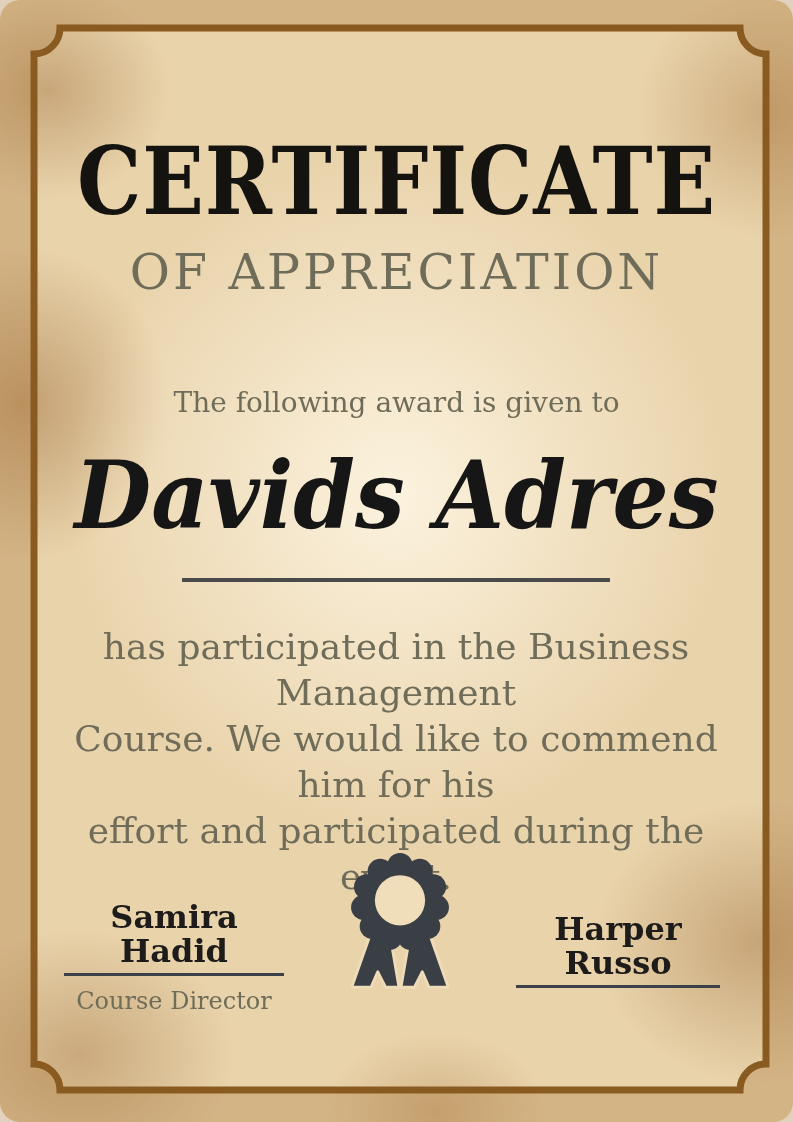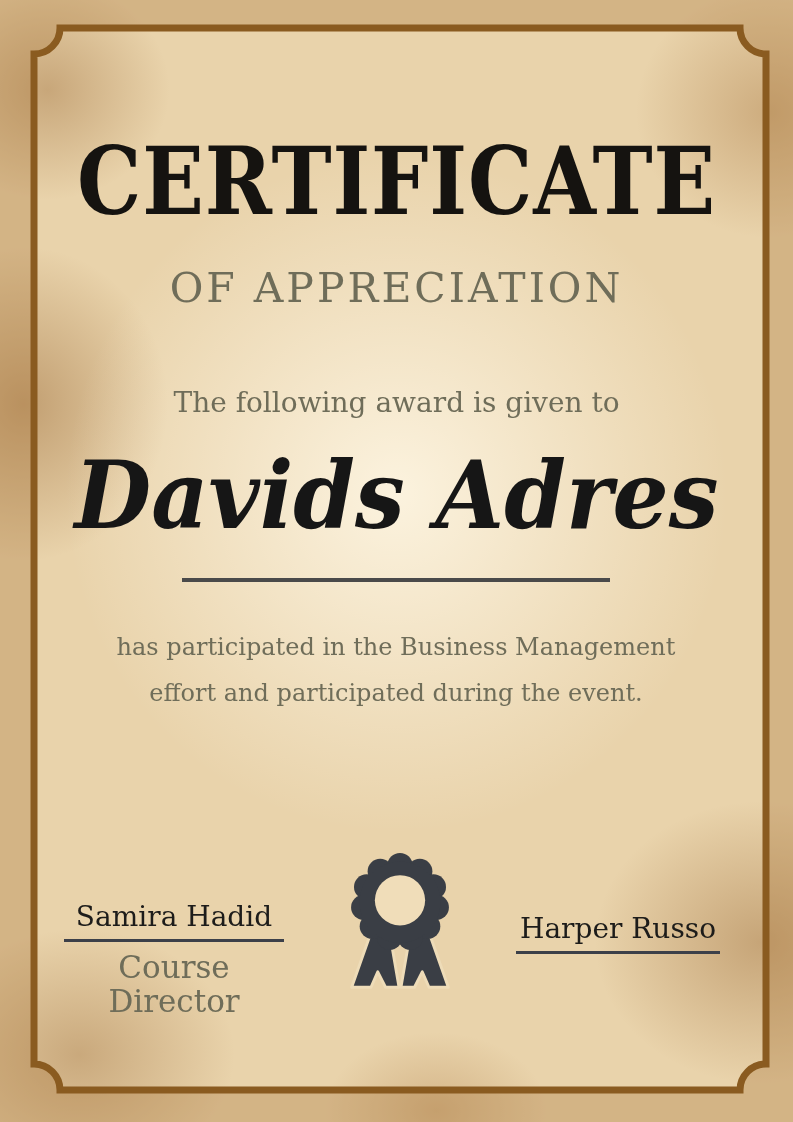--- a/index.html
+++ b/index.html
@@ -13,80 +13,81 @@
     width: 793px; height: 1122px;
     background-color: #e9d3ab;
     background-image:
       radial-gradient(ellipse 58% 42% at 50% 44%, rgba(255,248,231,0.85), rgba(255,248,231,0) 72%),
       radial-gradient(ellipse 26% 20% at 3% 36%, rgba(146,95,43,0.45), rgba(146,95,43,0) 70%),
       radial-gradient(ellipse 22% 14% at 6% 8%,  rgba(150,100,48,0.40), rgba(150,100,48,0) 70%),
       radial-gradient(ellipse 24% 16% at 97% 10%, rgba(160,108,52,0.38), rgba(160,108,52,0) 70%),
       radial-gradient(ellipse 30% 18% at 96% 84%, rgba(150,100,48,0.42), rgba(150,100,48,0) 70%),
       radial-gradient(ellipse 28% 16% at 10% 94%, rgba(150,100,48,0.38), rgba(150,100,48,0) 70%),
       radial-gradient(ellipse 20% 10% at 55% 99%, rgba(173,124,70,0.35), rgba(173,124,70,0) 70%);
+    border-radius: 20px;
   }
   .frame-svg {
     position: absolute; left: 0; top: 0;
     width: 793px; height: 1122px;
     pointer-events: none;
   }
   .content {
     position: absolute; left: 0; top: 0;
     width: 793px; height: 1122px;
     text-align: center;
   }
   .title {
     position: absolute; left: 0; top: 134px; width: 793px;
     font-size: 94px; font-weight: bold; line-height: 1;
     letter-spacing: 1px; color: #151310;
     transform: scaleX(0.86); transform-origin: 50% 50%;
     white-space: nowrap;
   }
   .subtitle {
     position: absolute; left: 0; top: 248px; width: 793px;
-    font-size: 41px; line-height: 1; letter-spacing: 3px;
-    color: #6f6d59; white-space: nowrap; margin-top: 20px;
+    font-size: 49px; line-height: 1; letter-spacing: 3px;
+    color: #6f6d59; white-space: nowrap;
   }
   .intro {
     position: absolute; left: 0; top: 386px; width: 793px;
     font-size: 28px; color: #6f6d59;
   }
   .recipient {
     position: absolute; left: 0; top: 444px; width: 793px;
     font-size: 94px; line-height: 1.1;
     font-style: italic; font-weight: bold;
     color: #161616; white-space: nowrap;
     transform: scaleX(0.94); transform-origin: 50% 50%;
   }
   .name-underline {
     position: absolute; left: 182px; top: 578px;
     width: 428px; height: 4px; background: #4a4a4a;
   }
   .body-text {
     position: absolute; left: 66px; top: 624px; width: 660px;
-    font-size: 24px; line-height: 46px; color: #6f6d59;
+    font-size: 36px; line-height: 46px; color: #6f6d59;
   }
   .award-icon {
     position: absolute; left: 342px; top: 840px;
     width: 116px; height: 165px;
   }
   .sig {
     position: absolute; top: 900px; text-align: center;
   }
   .sig-left  { left: 64px;  width: 220px; }
   .sig-right { left: 516px; width: 204px; margin-top: 12px; }
   .sig-name {
-    font-size: 28px; color: #1d1c1a; line-height: 34px;
+    font-size: 32px; color: #1d1c1a; line-height: 34px; font-weight: bold;
   }
   .sig-line {
     width: 100%; height: 3px; background: #3c4049;
     margin: 5px 0 8px 0;
   }
   .sig-role {
-    font-size: 31px; color: #6f6d59; line-height: 34px;
+    font-size: 24px; color: #6f6d59; line-height: 34px;
   }
 </style>
 </head>
 <body>
 
 <div class="certificate">
 
   <svg class="frame-svg" viewBox="0 0 793 1122" xmlns="http://www.w3.org/2000/svg">
 
     <path fill-rule="evenodd" fill="rgba(171,120,62,0.34)" d="M0 0 H793 V1122 H0 Z
@@ -101,20 +102,21 @@
     <div class="subtitle">OF APPRECIATION</div>
 
     <div class="intro">The following award is given to</div>
 
     <div class="recipient">Davids Adres</div>
 
     <div class="name-underline"></div>
 
     <div class="body-text">
       <div>has participated in the Business Management</div>
+      <div>Course. We would like to commend him for his</div>
       <div>effort and participated during the event.</div>
     </div>
 
     <svg class="award-icon" viewBox="0 0 120 170" xmlns="http://www.w3.org/2000/svg">
       <g fill="#3a3e45" stroke="#eedcb8" stroke-width="3" stroke-linejoin="round">
         <path d="M34 84 L10 152 L30 152 L37 136 L45 152 L59 152 L48 88 Z"></path>
         <path d="M86 84 L110 152 L90 152 L83 136 L75 152 L61 152 L72 88 Z"></path>
       </g>
       <g fill="#3a3e45">
         <circle cx="60" cy="26" r="13"></circle>

